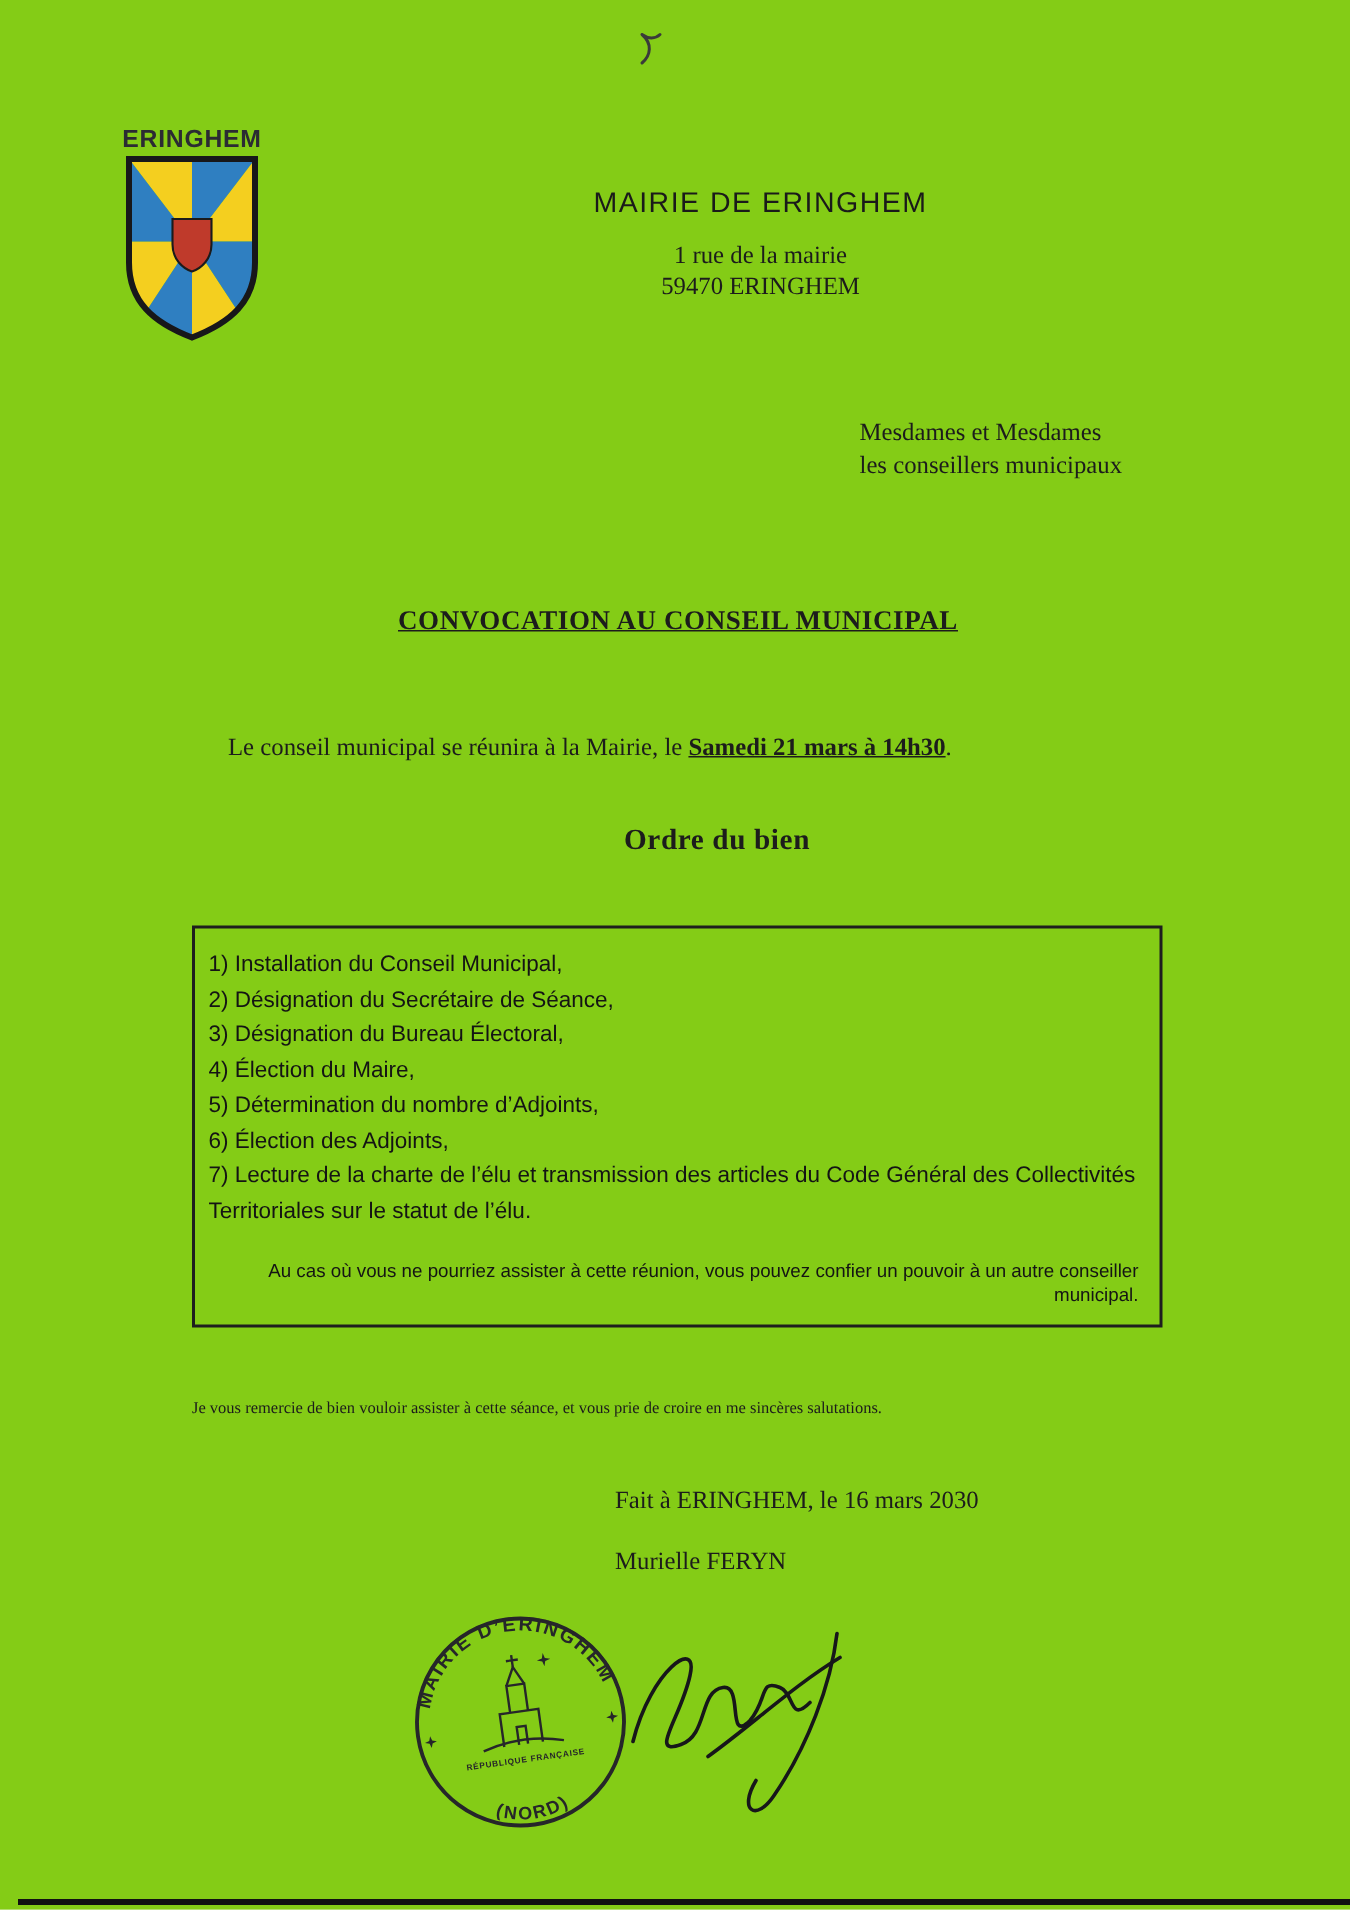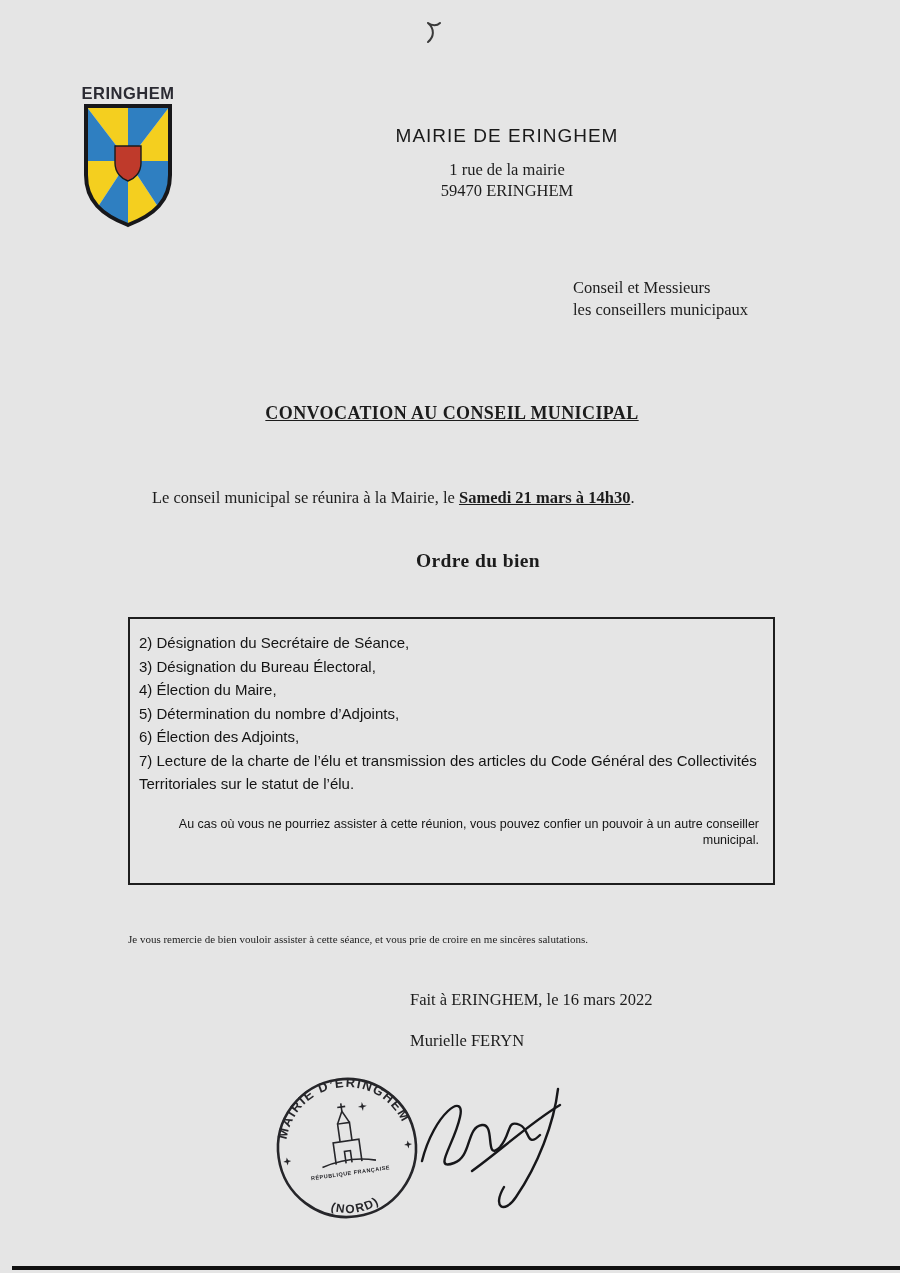--- a/index.html
+++ b/index.html
@@ -4,21 +4,21 @@
 <style>
   * { margin:0; padding:0; box-sizing:border-box; }
   html,body { width:900px; height:1273px; }
   body {
     background:#ffffff;
     font-family:"Liberation Serif", serif;
     color:#1c1c1c;
     position:relative;
     overflow:hidden;
   }
-  .page { position:absolute; inset:0; background:#e5e5e5; }
+  .page { position:absolute; inset:0; background:#84cc16; }
 
   
   .coat { position:absolute; left:78px; top:84px; width:100px; text-align:center; }
   .coat-label {
     font-family:"Liberation Sans", sans-serif;
     font-weight:700; font-size:16.5px; letter-spacing:0.5px; color:#2b2b33;
   }
   .coat svg { display:block; margin:-2px auto 0; }
 
   
@@ -102,43 +102,44 @@
 
   <div class="letterhead">
     <div class="mairie-title">MAIRIE DE ERINGHEM</div>
     <div class="addr-wrap">
       <div class="addr">1 rue de la mairie</div>
       <div class="addr">59470 ERINGHEM</div>
     </div>
   </div>
 
   <div class="recipient">
-    <div>Conseil et Messieurs</div>
+    <div>Mesdames et Mesdames</div>
     <div>les conseillers municipaux</div>
   </div>
 
   <div class="doc-title">CONVOCATION AU CONSEIL MUNICIPAL</div>
 
   <p class="intro"><span>Le conseil municipal se réunira à la Mairie, le </span><span class="date">Samedi 21 mars à 14h30</span><span>.</span></p>
 
   <div class="agenda-heading">Ordre du bien</div>
 
   <div class="agenda-box">
+    <div class="agenda-item">1) Installation du Conseil Municipal,</div>
     <div class="agenda-item">2) Désignation du Secrétaire de Séance,</div>
     <div class="agenda-item">3) Désignation du Bureau Électoral,</div>
     <div class="agenda-item">4) Élection du Maire,</div>
     <div class="agenda-item">5) Détermination du nombre d’Adjoints,</div>
     <div class="agenda-item">6) Élection des Adjoints,</div>
     <div class="agenda-item">7) Lecture de la charte de l’élu et transmission des articles du Code Général des Collectivités Territoriales sur le statut de l’élu.</div>
     <div class="agenda-note">Au cas où vous ne pourriez assister à cette réunion, vous pouvez confier un pouvoir à un autre conseiller municipal.</div>
   </div>
 
   <p class="closing">Je vous remercie de bien vouloir assister à cette séance, et vous prie de croire en me sincères salutations.</p>
 
-  <div class="place-date">Fait à ERINGHEM, le 16 mars 2022</div>
+  <div class="place-date">Fait à ERINGHEM, le 16 mars 2030</div>
   <div class="signatory">Murielle FERYN</div>
 
   <svg class="stamp" width="170" height="170" viewBox="0 0 170 170">
     <defs>
       <path id="arcTop" d="M 27.7 64.1 A 61 61 0 0 1 142.3 64.1" fill="none"></path>
       <path id="arcBottom" d="M 29.7 109.5 A 58 58 0 0 0 140.3 109.5" fill="none"></path>
     </defs>
     <circle class="ink" cx="85" cy="85" r="69" stroke-width="2.6"></circle>
     <text font-size="13" letter-spacing="1.5">
       <textPath href="#arcTop" startOffset="50%" text-anchor="middle">MAIRIE D’ERINGHEM</textPath>

